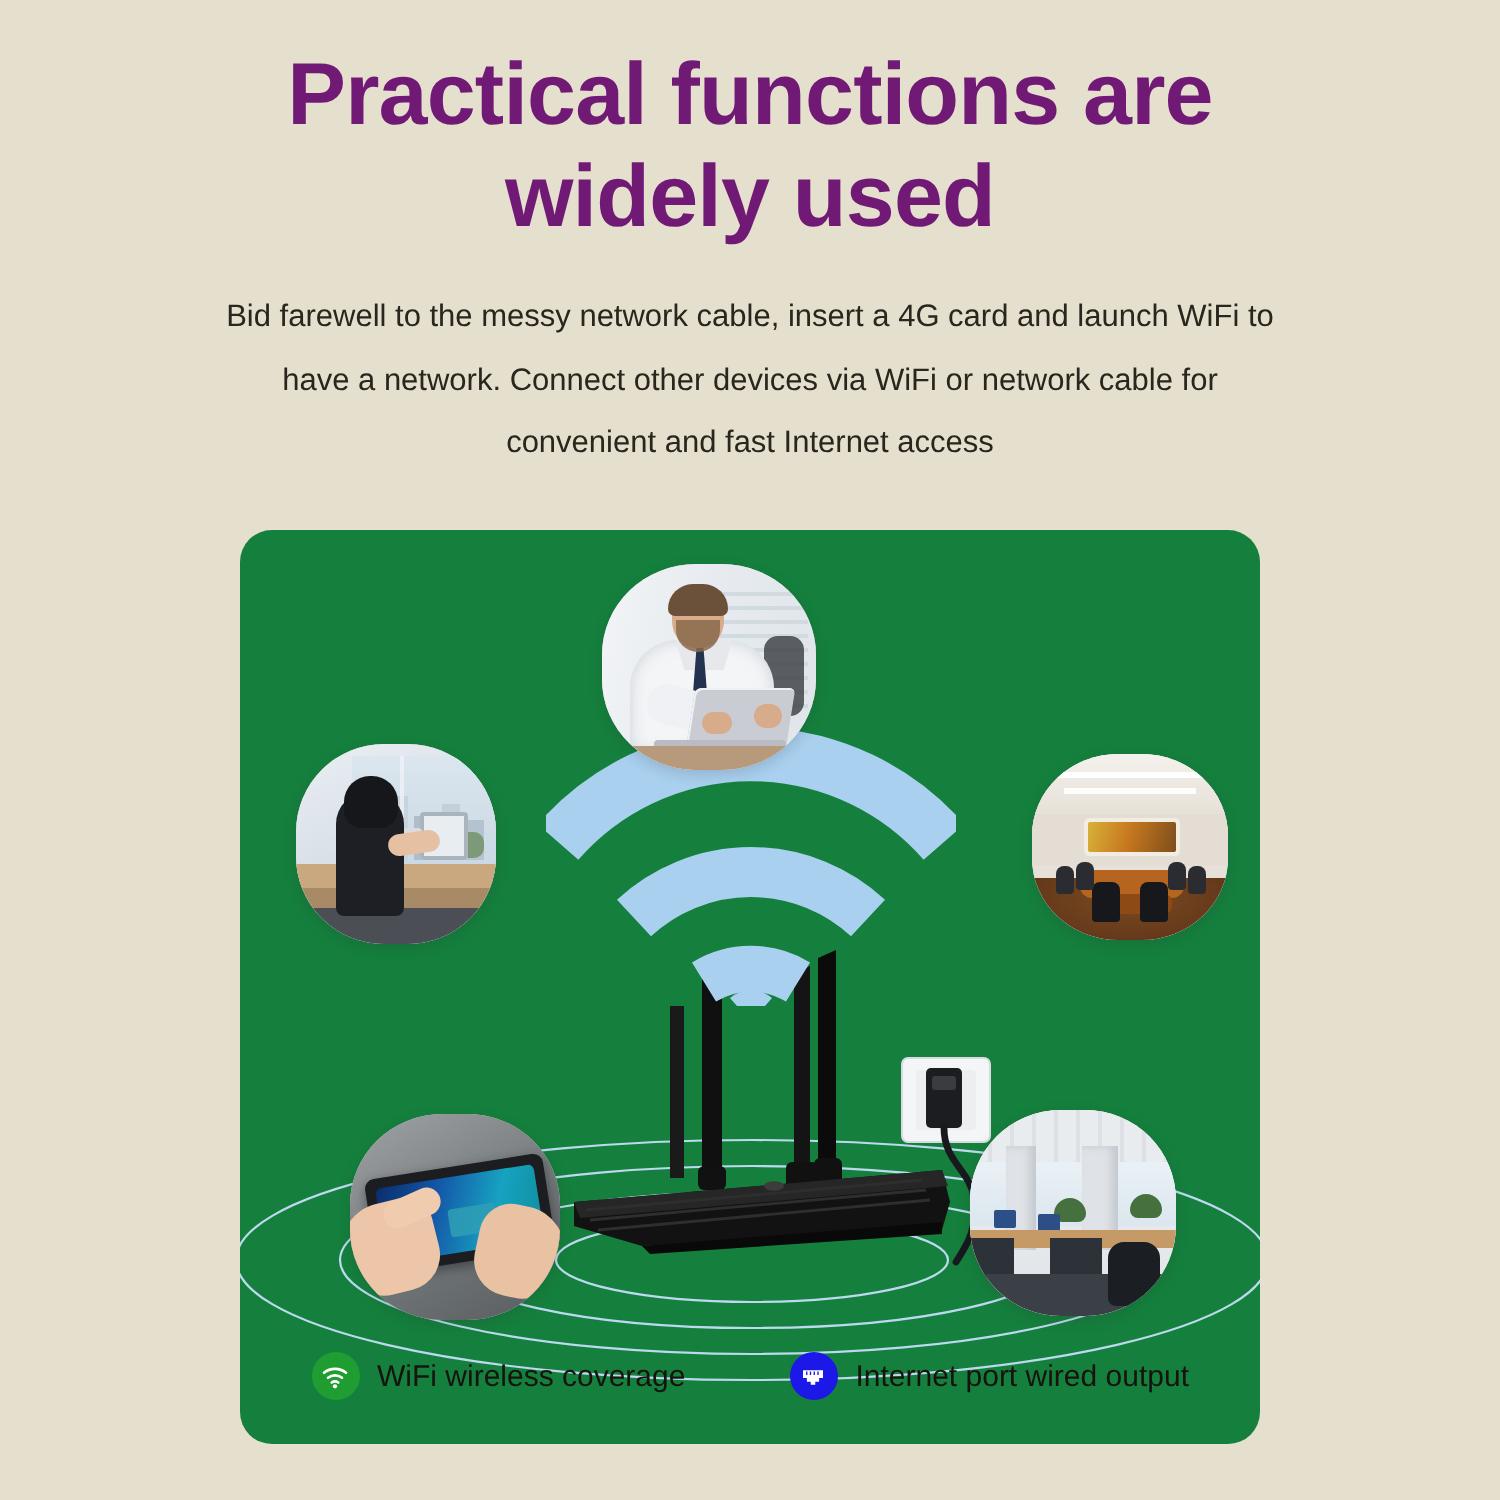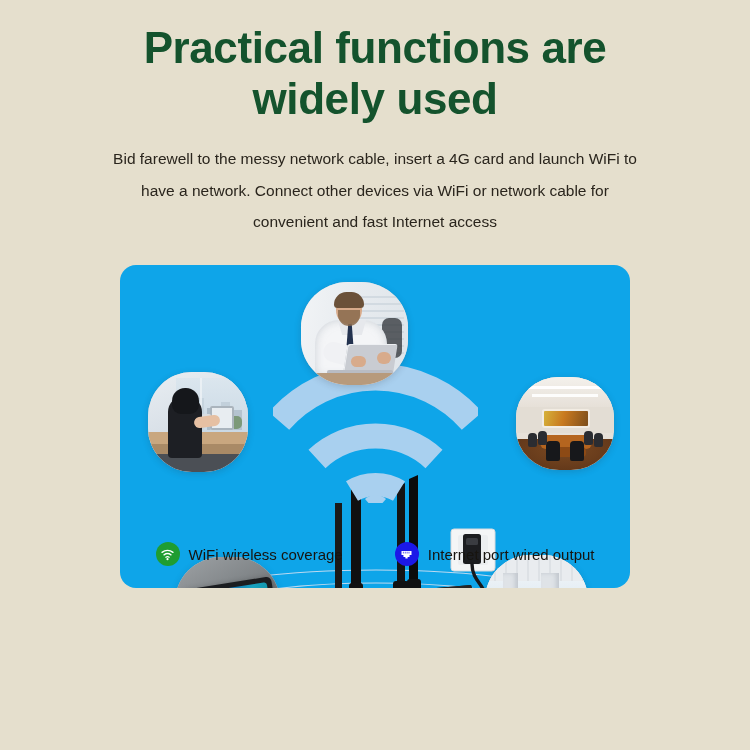--- a/index.html
+++ b/index.html
@@ -16,40 +16,40 @@
   .header{
     position:absolute;left:0;right:0;top:22px;
     text-align:center;
   }
   .headline{
     margin:0 auto;
     width:560px;
     font-size:44px;
     line-height:1.17;
     font-weight:bold;
-    color:#14532d;
+    color:#701a75;
     letter-spacing:-0.4px;
     font-family:"Liberation Sans", sans-serif;
   }
   .subcopy{
     margin:18px auto 4px auto;
     width:540px;
     font-size:15.5px;
     line-height:2.05;
     color:#2a251d;
     text-align:center;
     font-family:"Liberation Sans", sans-serif;
   }
 
   
   .card{
     position:absolute;
     left:120px;top:265px;
-    width:510px;height:323px;
-    background:#0ea5e9;
+    width:510px;height:457px;
+    background:#15803d;
     border-radius:16px;
   }
   .stage{position:absolute;inset:0;overflow:hidden;border-radius:16px;}
 
   
   .bubble{
     position:absolute;
     border-radius:44%;
     overflow:hidden;
     box-shadow:0 2px 7px rgba(40,40,50,.18);

